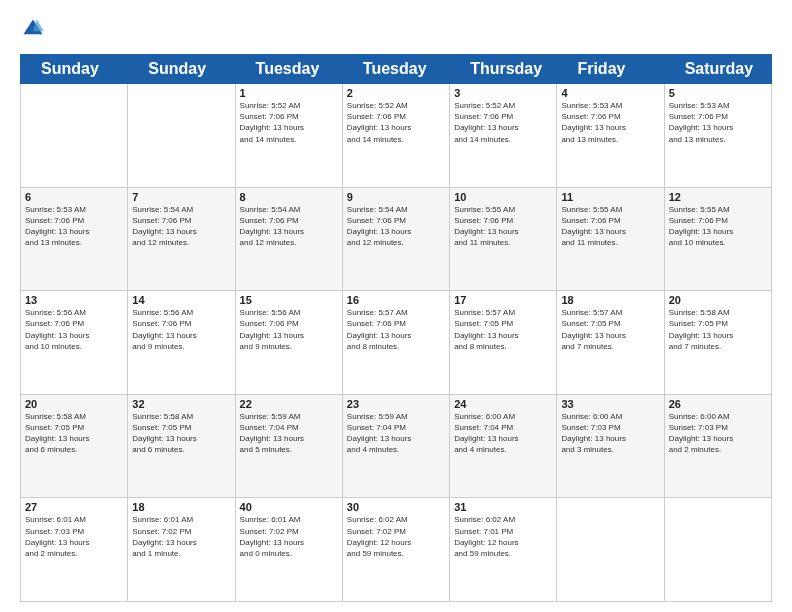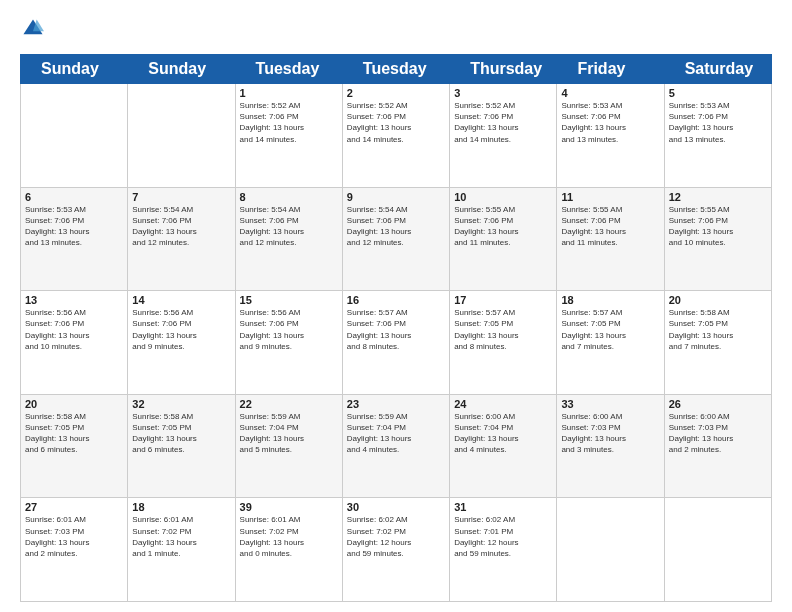--- a/index.html
+++ b/index.html
@@ -337,21 +337,21 @@
 and 2 minutes.</div>
           </td>
           <td>
             <span class="day-num">18</span>
             <div class="day-info" style="white-space: pre-line;">Sunrise: 6:01 AM
 Sunset: 7:02 PM
 Daylight: 13 hours
 and 1 minute.</div>
           </td>
           <td>
-            <span class="day-num">39</span>
+            <span class="day-num">40</span>
             <div class="day-info" style="white-space: pre-line;">Sunrise: 6:01 AM
 Sunset: 7:02 PM
 Daylight: 13 hours
 and 0 minutes.</div>
           </td>
           <td>
             <span class="day-num">30</span>
             <div class="day-info" style="white-space: pre-line;">Sunrise: 6:02 AM
 Sunset: 7:02 PM
 Daylight: 12 hours

